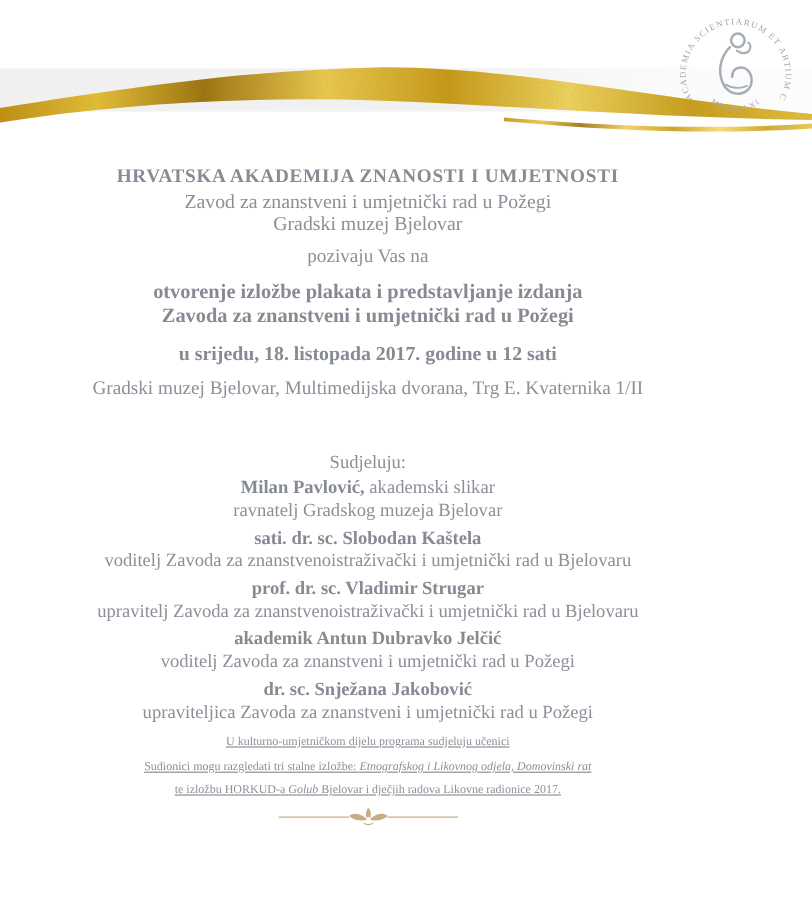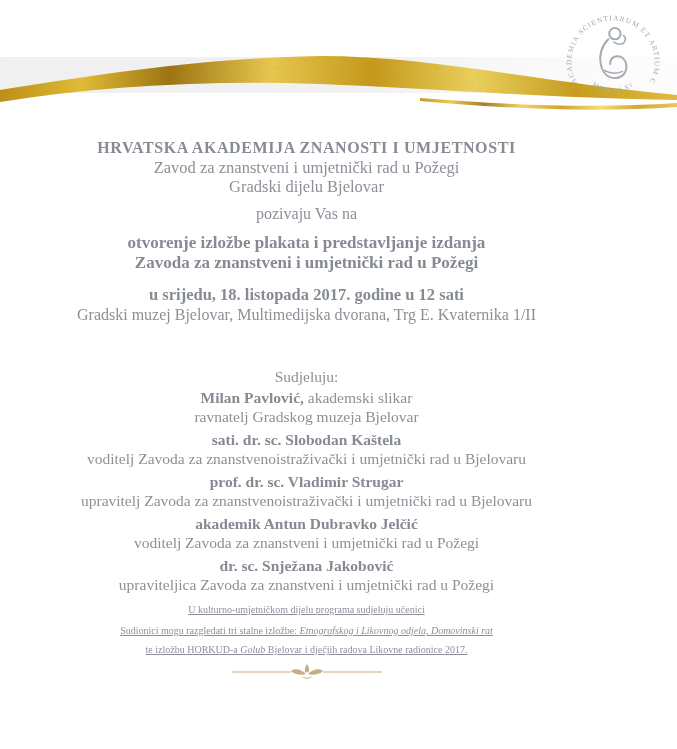--- a/index.html
+++ b/index.html
@@ -11,21 +11,21 @@
   }
   .header-art { position:absolute; top:0; left:0; width:677px; height:132px; }
   .seal { position:absolute; top:10px; right:12px; width:104px; height:104px; }
   .content { position:absolute; top:0; left:0; width:613px; text-align:center; }
 
   .org-title { margin-top:138px; font-size:16px; font-weight:bold; letter-spacing:0.6px; line-height:20px; color:#868b94; }
   .org-line  { font-size:16.5px; line-height:19px; }
   .invite    { margin-top:8px; font-size:16px; line-height:19px; }
   .event-title { margin-top:10px; font-size:17px; font-weight:bold; line-height:20px; color:#858a93; }
   .event-date  { margin-top:12px; font-size:16.5px; font-weight:bold; line-height:20px; color:#858a93; }
-  .event-loc   { font-size:16px; line-height:20px;font-family:Liberation Serif, serif; }
+  .event-loc   { margin-top:9px; font-size:16px; line-height:20px;font-family:Liberation Serif, serif; }
 
   .sudjeluju { margin-top:42px; font-size:15.5px; line-height:19px; }
   .p-block   { margin-top:4px; }
   .p-block.first { margin-top:2px; }
   .p-name-line { font-size:15.5px; line-height:19px; }
   .p-role      { font-size:15.5px; line-height:19px; }
   .bold { font-weight:bold; color:#858a93; }
   .it   { font-style:italic; }
 
   .para { font-size:10px; line-height:19px;text-decoration:underline; }
@@ -86,21 +86,21 @@
     <path d="M50,31 C 43,38 40,48 42,57 C 44,67 50,72 57,72 C 65,72 70,66 69,58 C 68,52 64,49 60,49 C 55,49 52,52 52,57"></path>
     <path d="M56,34 C 60,37 65,37 67,34 C 69,31 68,28 66,27" stroke-width="1.8"></path>
     <path d="M46,64 C 51,67 60,68 65,65" stroke-width="1.6"></path>
   </g>
 </svg>
 
 <div class="content">
 
   <div class="org-title">HRVATSKA AKADEMIJA ZNANOSTI I UMJETNOSTI</div>
   <div class="org-line">Zavod za znanstveni i umjetnički rad u Požegi</div>
-  <div class="org-line">Gradski dijelu Bjelovar</div>
+  <div class="org-line">Gradski muzej Bjelovar</div>
 
   <div class="invite">pozivaju Vas na</div>
 
   <div class="event-title">
     <div>otvorenje izložbe plakata i predstavljanje izdanja</div>
     <div>Zavoda za znanstveni i umjetnički rad u Požegi</div>
   </div>
 
   <div class="event-date">u srijedu, 18. listopada 2017. godine u 12 sati</div>
   <div class="event-loc">Gradski muzej Bjelovar, Multimedijska dvorana, Trg E. Kvaternika 1/II</div>

